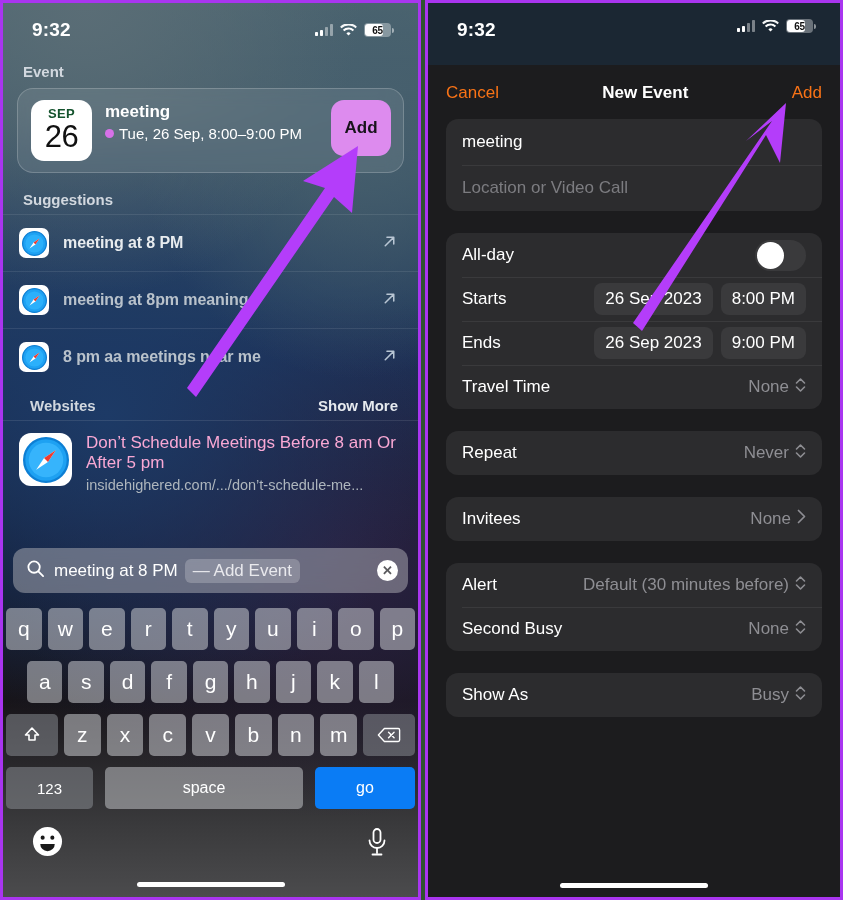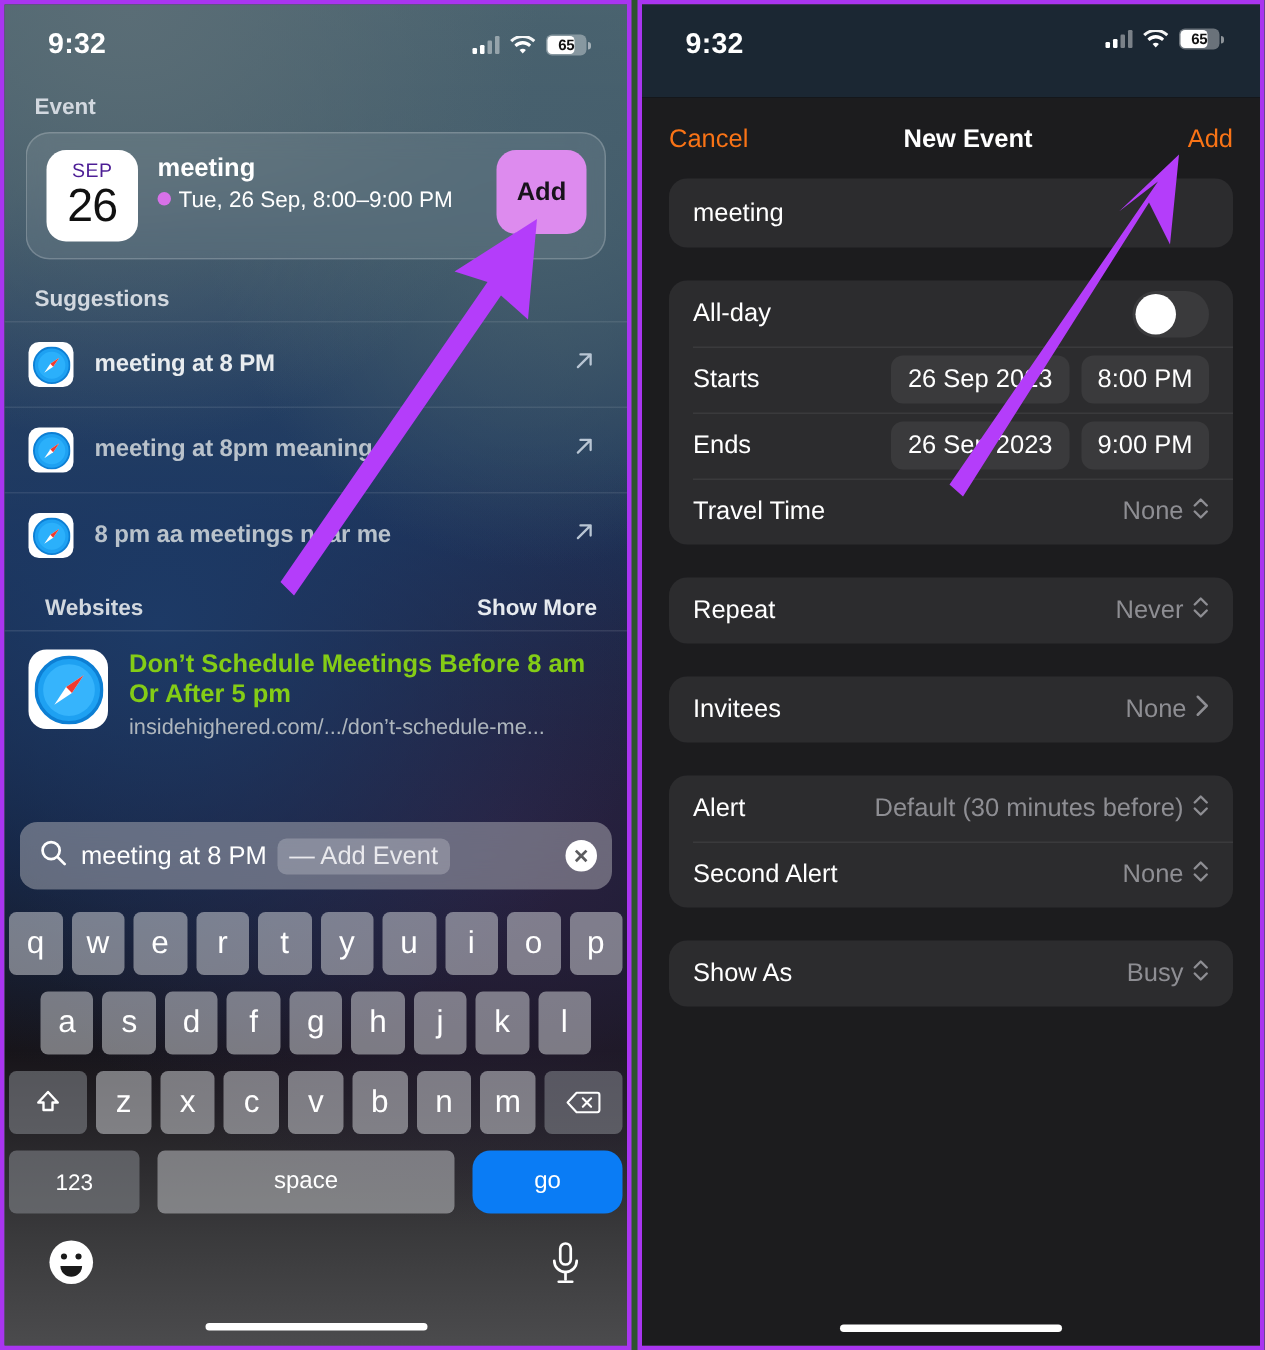--- a/index.html
+++ b/index.html
@@ -80,21 +80,21 @@
     border-radius: 16px;
     padding: 11px 12px 11px 13px;
     display:flex; align-items:flex-start; gap: 13px;
     backdrop-filter: blur(8px);
   }
   .datebadge {
     width: 61px; height: 61px; flex: 0 0 61px;
     background:#fff; border-radius: 13px;
     display:flex; flex-direction:column; align-items:center; justify-content:center;
   }
-  .datebadge .mon { color:#4c1d95; font-size:13px; font-weight:normal; letter-spacing:.3px; line-height:1; margin-bottom:1px;}
+  .datebadge .mon { color:#14532d; font-size:13px; font-weight:bold; letter-spacing:.3px; line-height:1; margin-bottom:1px;}
   .datebadge .day { color:#111; font-size:31px; font-weight:400; line-height:1.05; letter-spacing:-.5px;}
   .evt-text { flex: 1 1 auto; padding-top: 1px; min-width:0; }
   .evt-title { color:#fff; font-size:17px; font-weight:bold; line-height:1.25; }
   .evt-sub { color:#ffffff; font-size:15px; line-height:1.3; margin-top:2px; }
   .evt-dot { display:inline-block; width:9px; height:9px; border-radius:50%; background:#d771e8; margin-right:5px; vertical-align: 1px;}
   .add-pill {
     flex: 0 0 auto; width: 60px; height: 56px;
     background:#dd8bee; border-radius:13px;
     display:flex; align-items:center; justify-content:center;
     color:#18131b; font-size:17px; font-weight:bold;
@@ -123,21 +123,21 @@
     display:flex; align-items:flex-start; gap: 14px;
     padding: 12px 20px 10px 16px;
     border-top: 1px solid rgba(255,255,255,.10);
     margin-top: 6px;
   }
   .safari-big {
     width:53px; height:53px; flex:0 0 53px; border-radius:12px;
     background:#fff; display:flex; align-items:center; justify-content:center;
   }
   .web-txt { min-width:0; }
-  .web-title { color:#84cc16; font-size:17px; font-weight:bold; line-height:1.2;text-align:right; }
+  .web-title { color:#f9a8d4; font-size:17px; font-weight:normal; line-height:1.2;text-align:right; }
   .web-url { color:#aeb6bd; font-size:14.5px; margin-top:3px; white-space:nowrap; overflow:hidden; text-overflow:ellipsis; }
 
   
   .searchbar {
     position:absolute; left:10px; right:10px; top:545px;
     height:45px; border-radius:12px;
     background: rgba(190,190,195,.46);
     backdrop-filter: blur(14px);
     display:flex; align-items:center; gap:9px; padding: 0 10px 0 13px;
   }
@@ -161,21 +161,21 @@
   .key {
     height:42px; border-radius:5px;
     background: rgba(210,212,216,.52);
     color:#fff; font-size:21px;
     display:flex; align-items:center; justify-content:center;
     flex: 1 1 0; min-width:0;
   }
   .key.wide { flex: 0 0 52px; background: rgba(140,143,150,.52); }
   .key.num  { flex: 0 0 87px; font-size:15px; background: rgba(140,143,150,.52);}
   .key.space{ flex: 1 1 auto; font-size:16px; margin: 0 6px; background: rgba(200,202,206,.52); }
-  .key.go   { flex: 0 0 100px; font-size:16px; background:#0a7cf5;border-radius:12px; }
+  .key.go   { flex: 0 0 100px; font-size:16px; background:#0a7cf5; }
   .kb-bottom { display:flex; align-items:center; justify-content:space-between; padding: 6px 26px 0 26px; }
   .emoji-btn, .mic-btn { color:#fff; }
   .home-ind {
     position:absolute; left:50%; transform:translateX(-50%);
     bottom:10px; width:148px; height:5px; border-radius:3px; background:#fff;
   }
 
   
   .right-bg { position:absolute; inset:0; background:#000; }
   .r-status {
@@ -479,20 +479,23 @@
       <div class="r-navbar">
         <span class="nav-btn">Cancel</span>
         <span class="nav-title">New Event</span>
         <span class="nav-btn">Add</span>
       </div>
 
       <div class="group">
         <div class="row title-row">
           <span class="lbl">meeting</span>
         </div>
+        <div class="row loc-row">
+          <span class="ph">Location or Video Call</span>
+        </div>
       </div>
 
       <div class="group">
         <div class="row">
           <span class="lbl">All-day</span>
           <span class="toggle">
               <span class="knob"></span>
             </span>
         </div>
         <div class="row">
@@ -556,21 +559,21 @@
           <span class="val">
               <span>Default (30 minutes before)</span>
             <span class="chev-ud">
               <svg width="11" height="16" viewBox="0 0 11 16">
                   <path d="M1.5 6L5.5 2l4 4M1.5 10l4 4 4-4" fill="none" stroke="#8e8e93" stroke-width="1.6" stroke-linecap="round" stroke-linejoin="round"></path>
                 </svg>
             </span>
           </span>
         </div>
         <div class="row">
-          <span class="lbl">Second Alert</span>
+          <span class="lbl">Second Busy</span>
           <span class="val">
               <span>None</span>
             <span class="chev-ud">
               <svg width="11" height="16" viewBox="0 0 11 16">
                   <path d="M1.5 6L5.5 2l4 4M1.5 10l4 4 4-4" fill="none" stroke="#8e8e93" stroke-width="1.6" stroke-linecap="round" stroke-linejoin="round"></path>
                 </svg>
             </span>
           </span>
         </div>
       </div>

